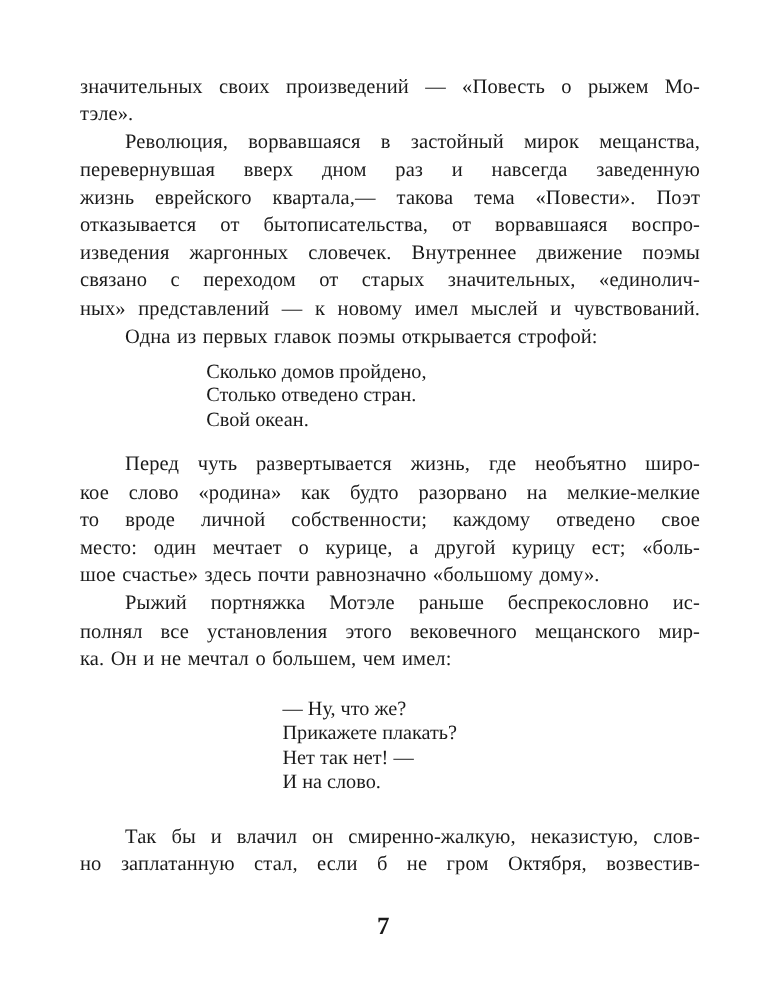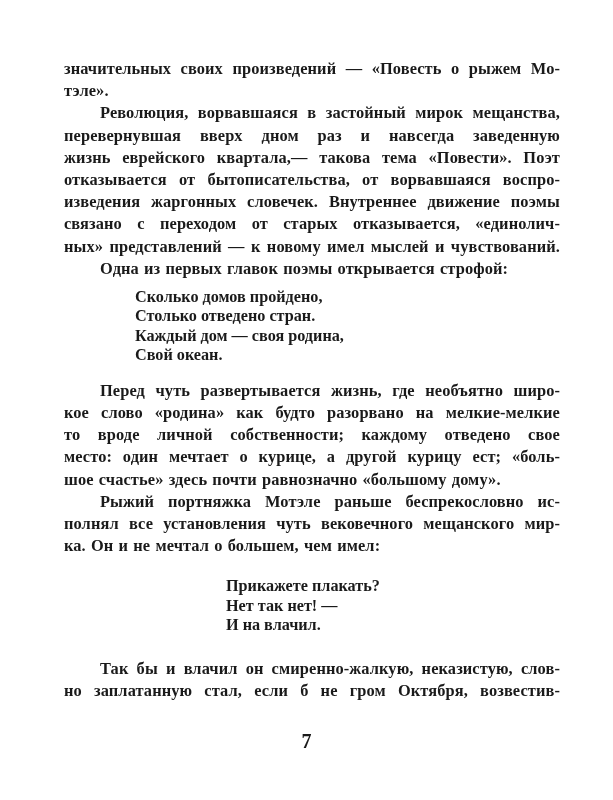--- a/index.html
+++ b/index.html
@@ -1,30 +1,30 @@
 <!DOCTYPE html>
 <html><head>
 <meta charset="utf-8">
 <style>
   html, body { margin: 0; padding: 0; background: #ffffff; }
   body {
     width: 613px; height: 800px; position: relative; overflow: hidden;
     font-family: "Liberation Serif", "DejaVu Serif", serif;
     color: #1a1a1a;
   }
-  .page { position: absolute; left: 64px; top: 58px; width: 496px; font-weight: bold; }
+  .page { position: absolute; left: 64px; top: 58px; width: 496px; }
   .line {
     height: 22.2px; line-height: 22.2px; font-size: 16.4px;
     white-space: nowrap; text-align: justify; text-align-last: justify;
     letter-spacing: 0.1px; word-spacing: 1px;
   }
   .line.last { text-align-last: left; }
   .line.indent { padding-left: 36px; }
   .gap-s { height: 8px; }
-  .verse { margin-left: 71px; }
+  .verse { margin-left: 101px; }
   .verse .vline { height: 19.5px; line-height: 19.5px; font-size: 16.2px; white-space: nowrap; }
   .verse2 { margin-left: 162px; }
   .page-number {
     position: absolute; left: 0; width: 613px; top: 730px; text-align: center;
     font-size: 20px; font-weight: bold;
   }
 </style>
 </head>
 <body>
 
@@ -33,59 +33,59 @@
     <div class="line">значительных своих произведений — «Повесть о рыжем Мо-</div>
     <div class="line last">тэле».</div>
   </div>
 
   <div>
     <div class="line indent">Революция, ворвавшаяся в застойный мирок мещанства,</div>
     <div class="line">перевернувшая вверх дном раз и навсегда заведенную</div>
     <div class="line">жизнь еврейского квартала,— такова тема «Повести». Поэт</div>
     <div class="line">отказывается от бытописательства, от ворвавшаяся воспро-</div>
     <div class="line">изведения жаргонных словечек. Внутреннее движение поэмы</div>
-    <div class="line">связано с переходом от старых отказывается, «единолич-</div>
+    <div class="line">связано с переходом от старых значительных, «единолич-</div>
     <div class="line">ных» представлений — к новому имел мыслей и чувствований.</div>
   </div>
 
   <div>
     <div class="line indent last">Одна из первых главок поэмы открывается строфой:</div>
   </div>
 
   <div class="gap-s"></div>
 
   <div class="verse">
     <div class="vline">Сколько домов пройдено,</div>
     <div class="vline">Столько отведено стран.</div>
-    <div class="vline">Каждый дом — своя родина,</div>
     <div class="vline">Свой океан.</div>
   </div>
 
   <div class="gap-s" style="height:14px"></div>
 
   <div>
     <div class="line indent">Перед чуть развертывается жизнь, где необъятно широ-</div>
     <div class="line">кое слово «родина» как будто разорвано на мелкие-мелкие</div>
     <div class="line">то вроде личной собственности; каждому отведено свое</div>
     <div class="line">место: один мечтает о курице, а другой курицу ест; «боль-</div>
     <div class="line last">шое счастье» здесь почти равнозначно «большому дому».</div>
   </div>
 
   <div>
     <div class="line indent">Рыжий портняжка Мотэле раньше беспрекословно ис-</div>
-    <div class="line">полнял все установления чуть вековечного мещанского мир-</div>
+    <div class="line">полнял все установления этого вековечного мещанского мир-</div>
     <div class="line last">ка. Он и не мечтал о большем, чем имел:</div>
   </div>
 
   <div class="gap-s" style="height:20px"></div>
 
   <div class="verse verse2">
+    <div class="vline">— Ну, что же?</div>
     <div class="vline">Прикажете плакать?</div>
     <div class="vline">Нет так нет! —</div>
-    <div class="vline">И на влачил.</div>
+    <div class="vline">И на слово.</div>
   </div>
 
   <div class="gap-s" style="height:22px"></div>
 
   <div>
     <div class="line indent">Так бы и влачил он смиренно-жалкую, неказистую, слов-</div>
     <div class="line">но заплатанную стал, если б не гром Октября, возвестив-</div>
   </div>
 </div>
 

